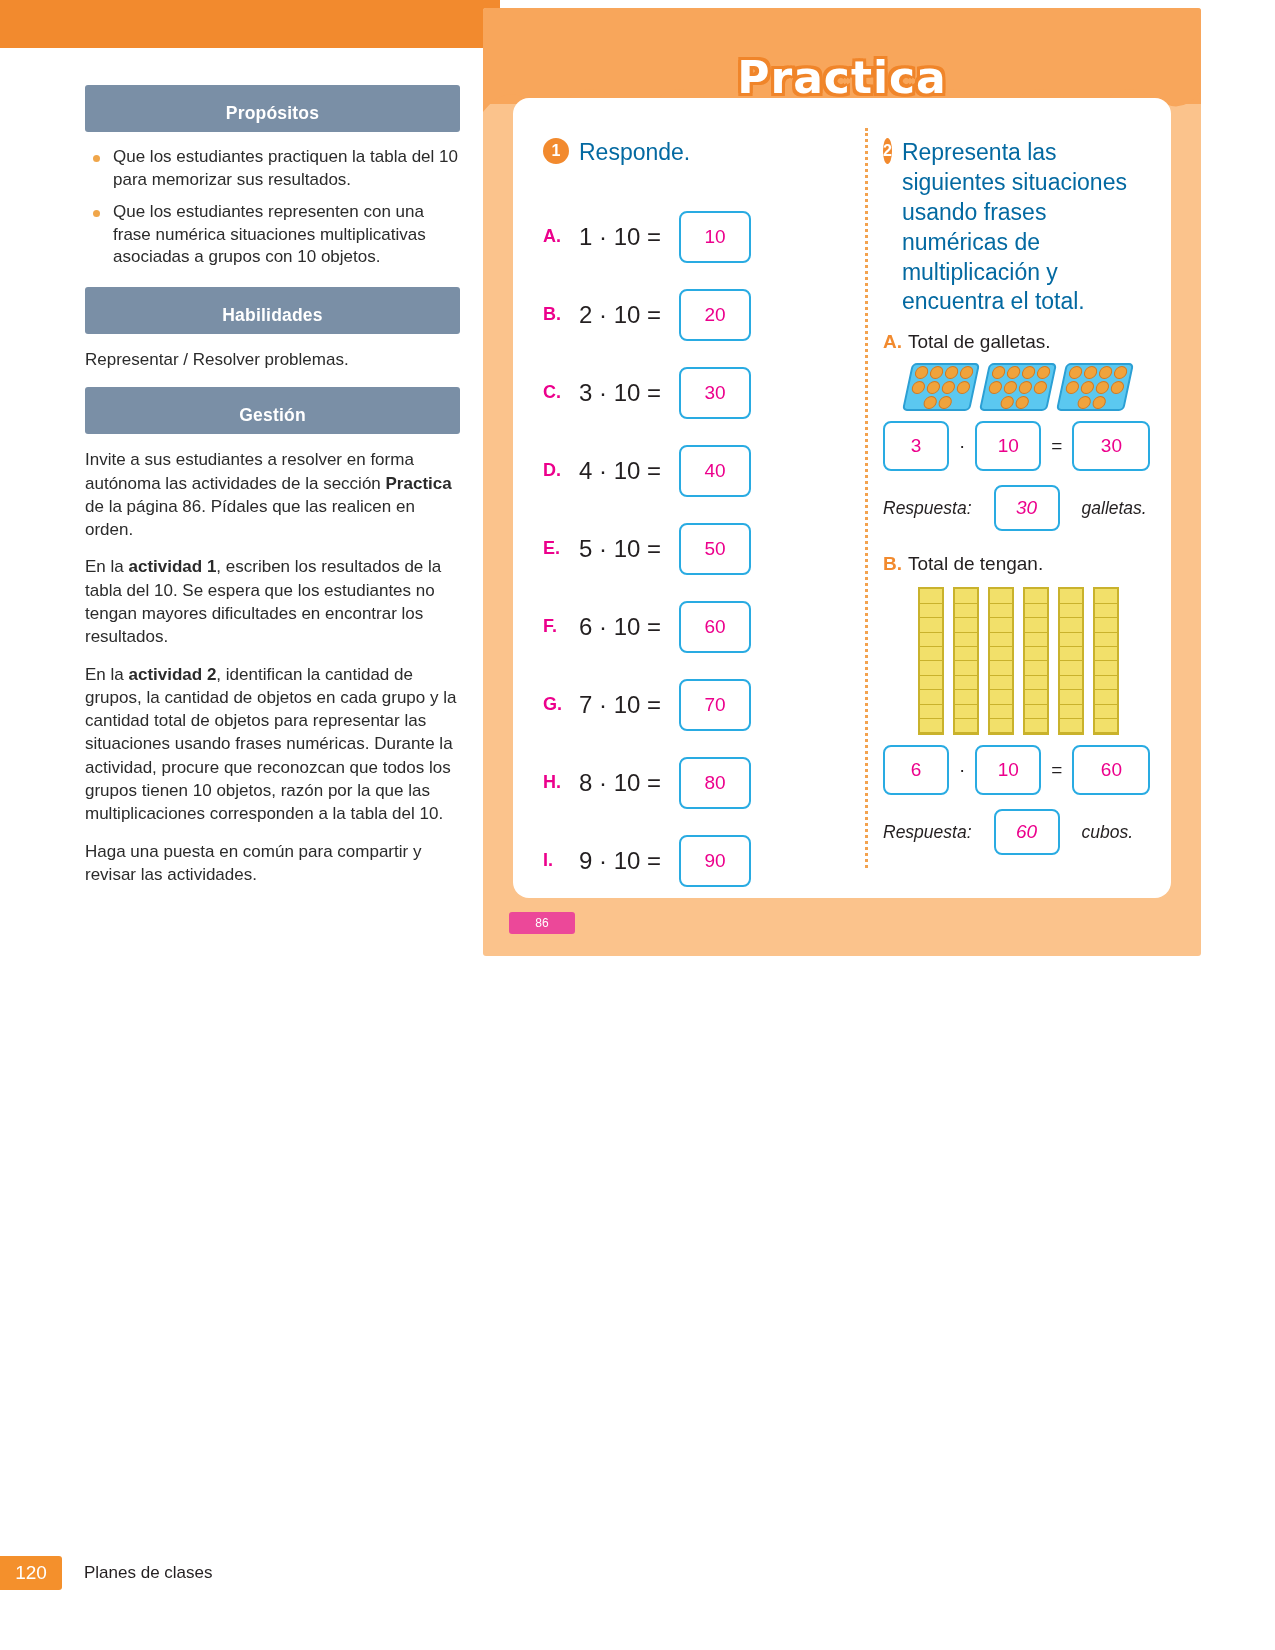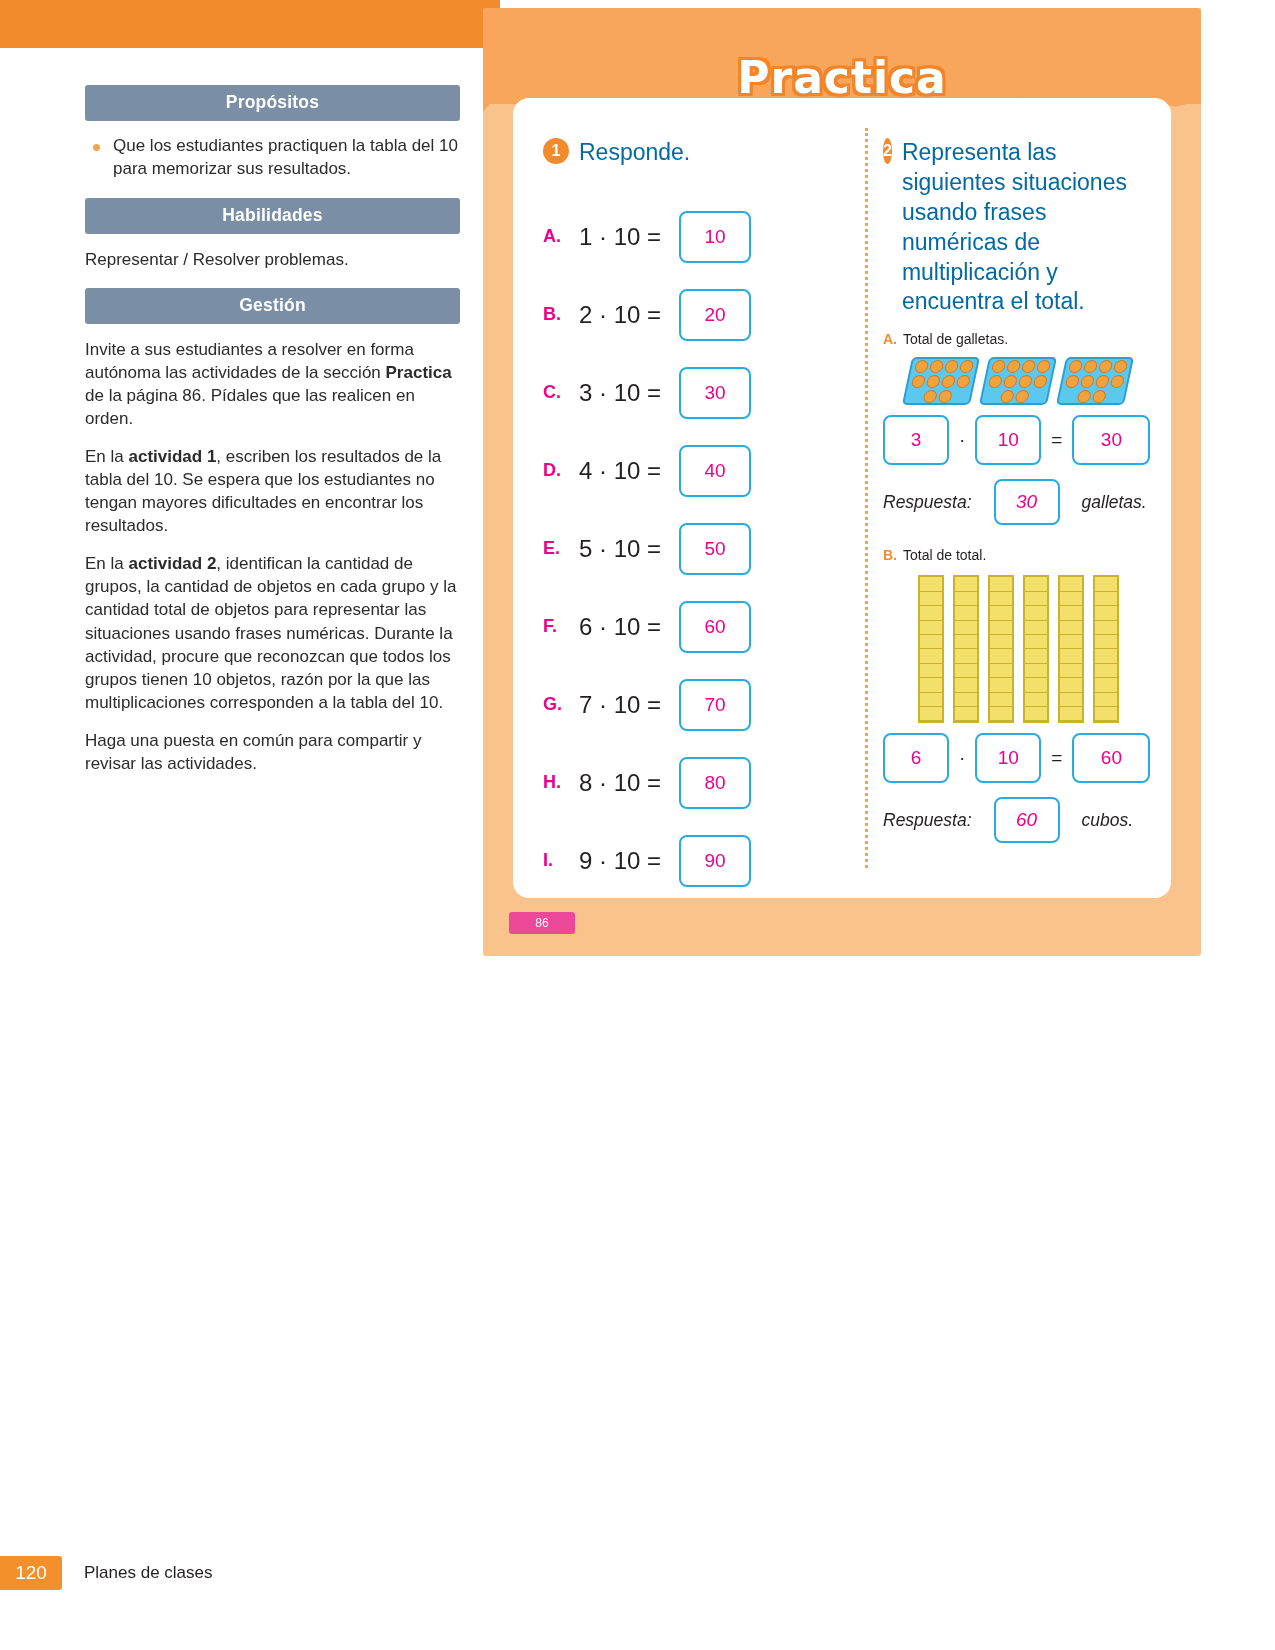--- a/index.html
+++ b/index.html
@@ -10,21 +10,21 @@
     color:#231f20;
     overflow:hidden;
   }
   
   .orange-corner{
     position:absolute;left:0;top:0;width:500px;height:48px;background:#f28a2e;
   }
   .left-col{position:absolute;left:85px;top:85px;width:375px;}
   .band{
     background:#7a8fa6;color:#ffffff;font-weight:bold;font-size:17.5px;
-    text-align:center;padding:7px 0 8px 0;border-radius:3px;margin-bottom:14px;
+    text-align:center;padding:18px 0 8px 0;border-radius:3px;margin-bottom:14px;
     letter-spacing:.2px;
   }
   ul.bullets{list-style:none;margin:0 0 18px 0;padding:0;}
   ul.bullets li{
     position:relative;padding-left:28px;margin-bottom:10px;
     font-size:17px;line-height:1.33;color:#2b2b2b;
   }
   ul.bullets li:before{
     content:"";position:absolute;left:8px;top:9px;width:7px;height:7px;
     border-radius:50%;background:#f0a64a;
@@ -70,21 +70,21 @@
   .q1row{display:flex;align-items:center;height:78px;}
   .q1lab{width:36px;color:#ec008c;font-weight:bold;font-size:18px;}
   .q1expr{font-size:24px;color:#231f20;width:100px;}
   .ansbox{
     width:68px;height:48px;border:2px solid #29abe2;border-radius:8px;
     display:flex;align-items:center;justify-content:center;
     color:#ec008c;font-size:19px;
   }
   
   .q2{position:absolute;left:370px;top:40px;width:270px;}
-  .sub{font-size:14px;margin:14px 0 6px 0;}
+  .sub{font-size:19px;margin:14px 0 6px 0;}
   .sub .sl{color:#f28a2e;font-weight:bold;margin-right:6px;}
   .eqrow{display:flex;align-items:center;gap:10px;margin-top:10px;}
   .eqbox{
     width:62px;height:46px;border:2px solid #29abe2;border-radius:8px;
     display:flex;align-items:center;justify-content:center;color:#ec008c;font-size:19px;
   }
   .eqbox.wide{width:74px;}
   .op{font-size:19px;color:#231f20;}
   .ansline{display:flex;align-items:center;gap:22px;margin-top:14px;font-size:17.5px;font-style:italic;}
   .ansline .eqbox{width:62px;height:42px;}
@@ -118,20 +118,21 @@
 <body>
 
 <div class="orange-corner"></div>
 
 <div class="left-col">
 
   <div class="band">Propósitos</div>
 
   <ul class="bullets">
     <li>Que los estudiantes practiquen la tabla del 10 para memorizar sus resultados.</li>
+    <li>Que los estudiantes representen con una frase numérica situaciones multiplicativas asociadas a grupos con 10 objetos.</li>
   </ul>
 
   <div class="band">Habilidades</div>
   <p class="body">Representar / Resolver problemas.</p>
 
   <div class="band">Gestión</div>
 
   <p class="body tight">
     <span>Invite a sus estudiantes a resolver en forma autónoma las actividades de la sección </span><b>Practica</b><span> de la página 86. Pídales que las realicen en orden.</span>
   </p>
@@ -278,21 +279,21 @@
         <div class="eqbox wide">30</div>
       </div>
 
       <div class="ansline">
         <span>Respuesta:</span>
         <div class="eqbox">30</div>
         <span>galletas.</span>
       </div>
 
       <div class="sub" style="margin-top:22px;">
-        <span class="sl">B.</span><span>Total de total.</span>
+        <span class="sl">B.</span><span>Total de tengan.</span>
       </div>
 
       <div class="rods" style="height:148px;">
         <div class="rod">
             <div class="cube"></div>
             <div class="cube"></div>
             <div class="cube"></div>
             <div class="cube"></div>
             <div class="cube"></div>
             <div class="cube"></div>

